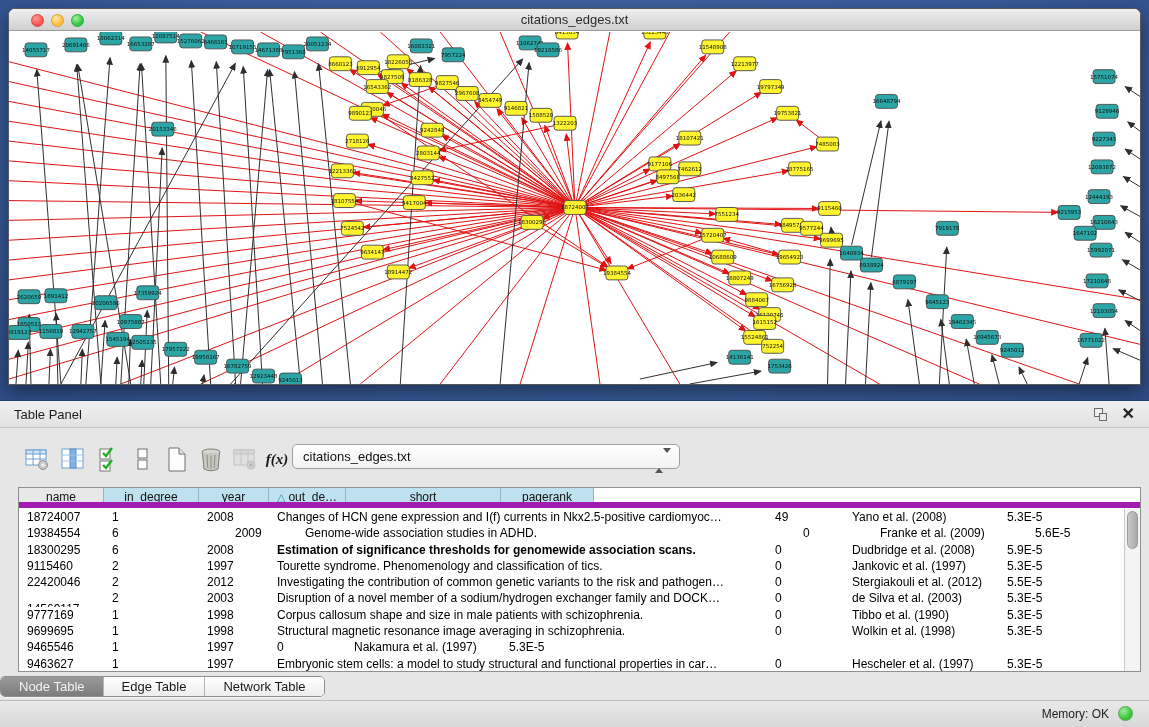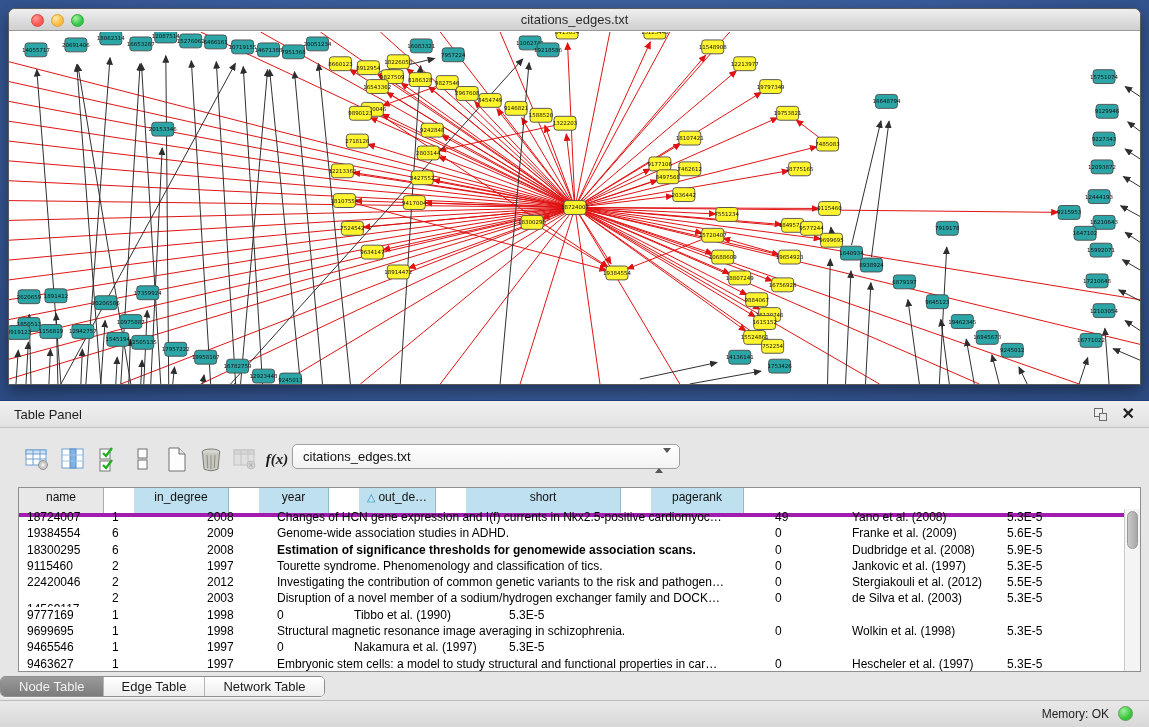--- a/index.html
+++ b/index.html
@@ -44,21 +44,21 @@
     background:linear-gradient(#ffffff,#f2f2f2); border:1px solid #9f9f9f; border-radius:5px;
     font-size:13px; color:#111; line-height:23px; padding-left:10px; }
   .combo .steppers { position:absolute; right:8px; top:4px; }
   .combo .up, .combo .dn { width:0; height:0; border-left:4px solid transparent;
     border-right:4px solid transparent; margin:1px 0; }
   .combo .up { border-bottom:5px solid #555; }
   .combo .dn { border-top:5px solid #555; }
 
   .tablebox { position:absolute; left:18px; top:86px; width:1123px; height:185px;
     background:#fff; border:1px solid #8f8f8f; overflow:hidden; }
-  .thead { display:flex; height:29px; border-bottom:4px solid #a21caf;gap:30px; }
+  .thead { display:flex; height:20px; border-bottom:6px solid #a21caf; }
   .th { font-size:12px; color:#111; text-align:center; line-height:19px;
     background:#bfe0ee; border-right:1px solid #93b9c9; overflow:hidden; white-space:nowrap; }
   .th.gray { background:#e8e8e8; border-right:1px solid #adadad; }
   .sort-glyph { color:#2a90b0; font-size:11px; margin-right:3px; }
   .tbody { position:absolute; left:0; top:21px; right:16px; bottom:0; overflow:hidden; }
   .tr { display:flex; height:16.3px; }
   .td { font-size:12px; color:#000; line-height:16px; padding-left:8px;
     overflow:hidden; white-space:nowrap; }
   .vscroll { position:absolute; right:0; top:21px; bottom:0; width:16px;
     background:#f4f4f4; border-left:1px solid #c9c9c9; }
@@ -586,21 +586,21 @@
           <div class="td" style="width: 95px;">1</div>
           <div class="td" style="width: 70px;">2008</div>
           <div class="td" style="width: 498px;">Changes of HCN gene expression and I(f) currents in Nkx2.5-positive cardiomyoc…</div>
           <div class="td" style="width: 77px;">49</div>
           <div class="td" style="width: 155px;">Yano et al. (2008)</div>
           <div class="td" style="width: 93px;">5.3E-5</div>
         </div>
         <div class="tr">
           <div class="td" style="width: 85px;">19384554</div>
           <div class="td" style="width: 95px;">6</div>
-          <div class="td" style="width: 70px;">2009</div>
+          <div class="td" style="width: 70px; margin-left: 28px;">2009</div>
           <div class="td" style="width: 498px;">Genome-wide association studies in ADHD.</div>
           <div class="td" style="width: 77px;">0</div>
           <div class="td" style="width: 155px;">Franke et al. (2009)</div>
           <div class="td" style="width: 93px;">5.6E-5</div>
         </div>
         <div class="tr">
           <div class="td" style="width: 85px;">18300295</div>
           <div class="td" style="width: 95px;">6</div>
           <div class="td" style="width: 70px;">2008</div>
           <div class="td" style="width: 498px; font-weight: bold;">Estimation of significance thresholds for genomewide association scans.</div>
@@ -632,20 +632,21 @@
           <div class="td" style="width: 70px;">2003</div>
           <div class="td" style="width: 498px;">Disruption of a novel member of a sodium/hydrogen exchanger family and DOCK…</div>
           <div class="td" style="width: 77px;">0</div>
           <div class="td" style="width: 155px;">de Silva et al. (2003)</div>
           <div class="td" style="width: 93px;">5.3E-5</div>
         </div>
         <div class="tr">
           <div class="td" style="width: 85px;">9777169</div>
           <div class="td" style="width: 95px;">1</div>
           <div class="td" style="width: 70px;">1998</div>
+          <div class="td" style="width: 498px;">Corpus callosum shape and size in male patients with schizophrenia.</div>
           <div class="td" style="width: 77px;">0</div>
           <div class="td" style="width: 155px;">Tibbo et al. (1990)</div>
           <div class="td" style="width: 93px;">5.3E-5</div>
         </div>
         <div class="tr">
           <div class="td" style="width: 85px;">9699695</div>
           <div class="td" style="width: 95px;">1</div>
           <div class="td" style="width: 70px;">1998</div>
           <div class="td" style="width: 498px;">Structural magnetic resonance image averaging in schizophrenia.</div>
           <div class="td" style="width: 77px;">0</div>

